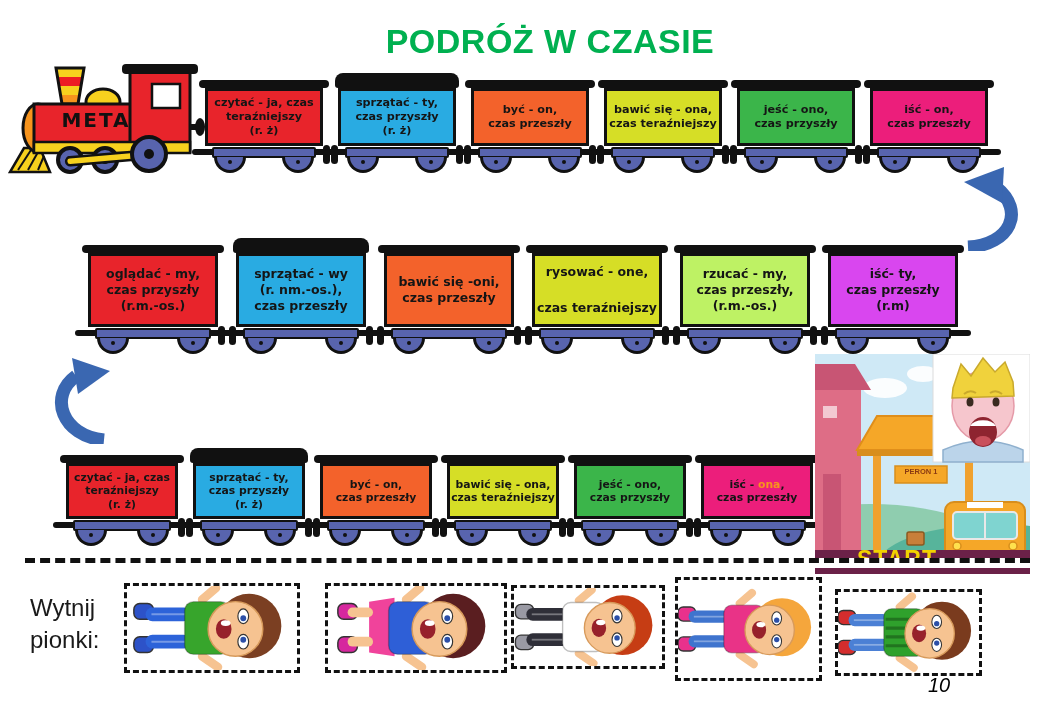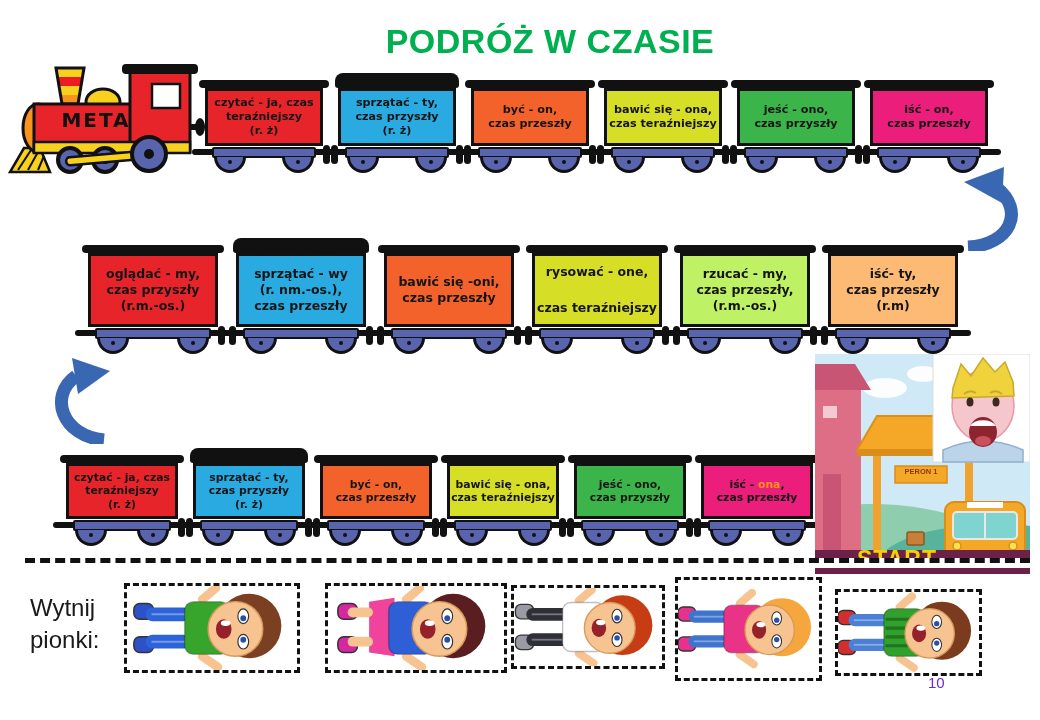--- a/index.html
+++ b/index.html
@@ -63,21 +63,21 @@
   .cut-line{position:absolute;left:25px;top:558px;width:1005px;height:5px;background:#fff;
         border-top:5px dashed #111;z-index:5;}
   .cut-label{position:absolute;left:30px;top:592px;font-size:24px;color:#1a1a1a;line-height:1.35;}
   .pawnbox{position:absolute;border:3.5px dashed #111;background:#fff;box-sizing:border-box;z-index:6;}
   .pb0{left:124px;top:583px;width:176px;height:90px;}
   .pb1{left:325px;top:583px;width:182px;height:90px;}
   .pb2{left:511px;top:585px;width:154px;height:84px;}
   .pb3{left:675px;top:577px;width:147px;height:104px;}
   .pb4{left:835px;top:589px;width:147px;height:87px;}
   .pawnbox svg{width:100%;height:100%;display:block;}
-  .page-number{position:absolute;left:928px;top:674px;font-size:15px;color:#6d28d9;}
+  .page-number{position:absolute;left:928px;top:674px;font-size:20px;color:#000000;font-style:italic;}
 </style>
 </head>
 <body>
 
 <div class="slide">
 
   <div class="title">PODRÓŻ W CZASIE</div>
 
   <div class="loco">
     <svg viewBox="0 0 198 113" width="198" height="113">
@@ -305,21 +305,21 @@
           <span class="wheel wl"></span>
           <span class="wheel wr"></span>
         </div>
       </div>
       <div class="coupling">
         <span></span>
         <span></span>
       </div>
       <div class="wagon">
         <div class="roof"></div>
-        <div class="wbody" style="background: #fdba74;">
+        <div class="wbody" style="background: #d946ef;">
           <div class="wline">iść- ty,</div>
           <div class="wline">czas przeszły</div>
           <div class="wline">(r.m)</div>
         </div>
         <div class="underrow">
           <div class="rod"></div>
           <div class="frame"></div>
           <span class="wheel wl"></span>
           <span class="wheel wr"></span>
         </div>

